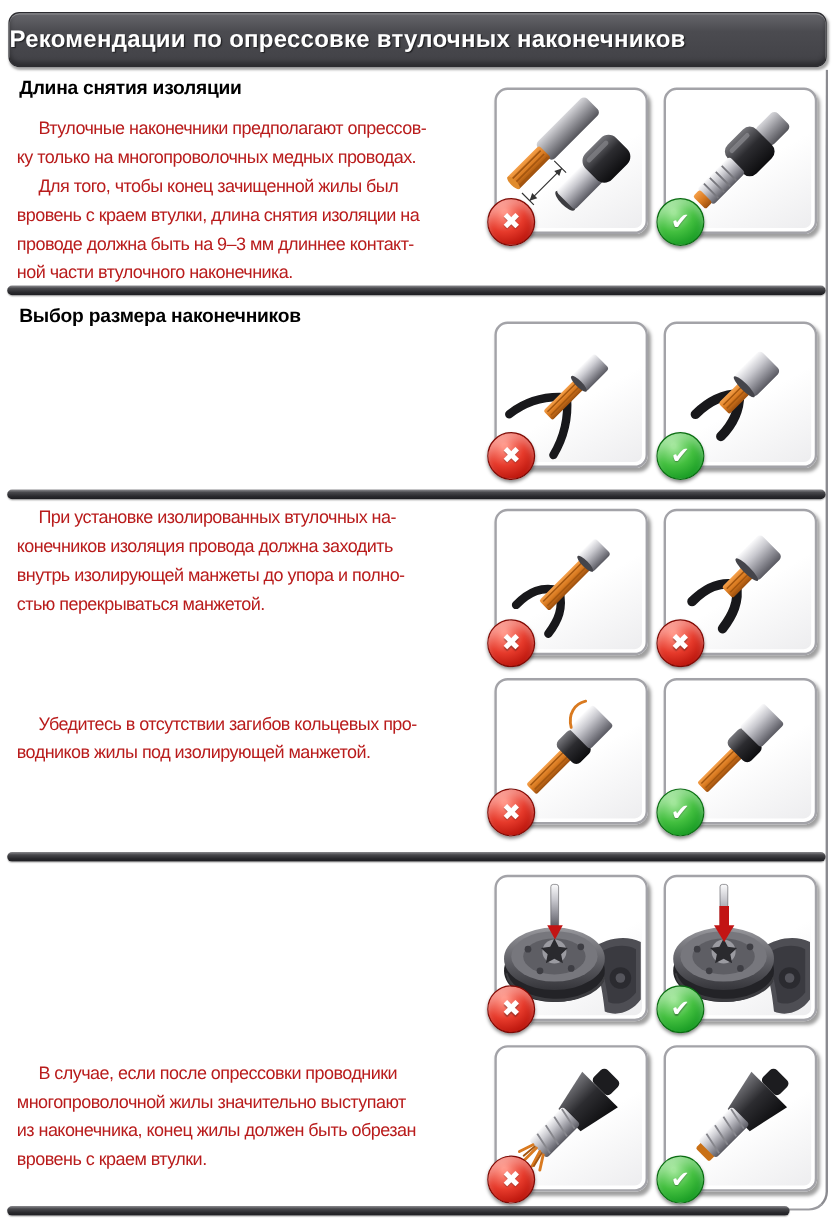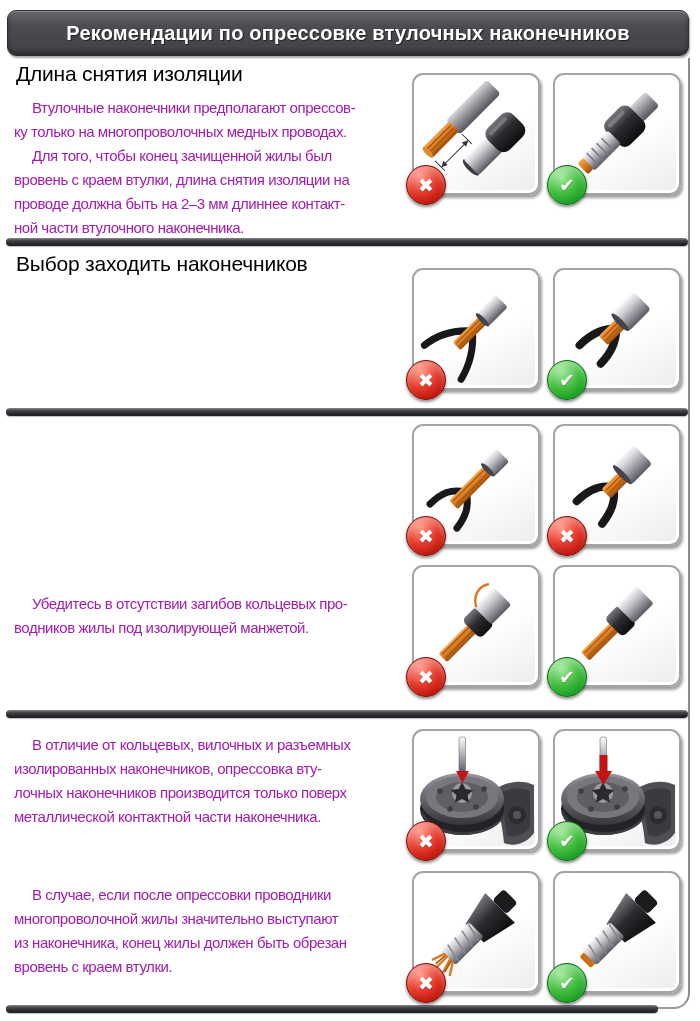--- a/index.html
+++ b/index.html
@@ -7,47 +7,47 @@
     width:700px;height:1021px;position:relative;background:#ffffff;
     font-family:"Liberation Sans","DejaVu Sans",sans-serif;color:#1b1b1b;
     overflow:hidden;
   }
   
   .titlebar{
     position:absolute;left:7px;top:10px;width:682px;height:46px;
     background:linear-gradient(180deg,#66666b 0%,#4b4b50 35%,#414146 100%);
     border:1px solid #2c2c30;border-radius:9px;
     box-shadow:inset 0 1px 0 rgba(255,255,255,.28), inset 0 -3px 4px rgba(0,0,0,.35), 1px 2px 2px rgba(0,0,0,.35);
-    display:flex;align-items:center;justify-content:center;box-sizing:border-box;
+    display:flex;align-items:center;justify-content:flex-start;box-sizing:border-box;
   }
   .titlebar h1{
     margin:0;font-size:20px;font-weight:bold;color:#ffffff;letter-spacing:.2px;
     text-shadow:1px 1px 1px rgba(0,0,0,.55);
   }
   
   .frame{
     position:absolute;left:6px;top:58px;width:684px;height:951px;
     border-right:2px solid #8b8b90;border-bottom:2px solid #9a9a9f;
     border-bottom-right-radius:16px;pointer-events:none;box-sizing:border-box;
   }
   
   .divider{
     position:absolute;left:6px;width:682px;height:8px;border-radius:4px;
     background:linear-gradient(180deg,#8a8a8e 0%,#48484c 30%,#29292d 70%,#1e1e22 100%);
     box-shadow:0 1px 1px rgba(0,0,0,.25);
   }
   
   .textblock{position:absolute;left:14px;width:398px;}
   .textblock h2{
-    margin:0 0 12px 2px;font-size:21px;line-height:20px;font-weight:normal;color:#000;
+    margin:0 0 12px 2px;font-size:16px;line-height:20px;font-weight:bold;color:#000;
     letter-spacing:-.2px;
   }
   .textblock p{
     margin:0;font-size:15px;line-height:24px;letter-spacing:-.45px;
-    white-space:pre-line;text-indent:18px;color:#a21caf;
+    white-space:pre-line;text-indent:18px;color:#b91c1c;
   }
   
   .panel-row{position:absolute;left:412px;display:flex;gap:13px;}
   .panel{
     position:relative;width:128px;height:122px;margin:0;box-sizing:border-box;
     border:2px solid #a3a3a8;border-radius:11px;
     background:linear-gradient(150deg,#ffffff 55%,#ececee 100%);
     box-shadow:2px 3px 3px rgba(0,0,0,.38), inset 0 0 0 3px #ffffff;
   }
   .art{display:block;width:100%;height:100%;}
@@ -244,21 +244,21 @@
 </header>
 
 <div class="frame"></div>
 
 <section class="textblock" style="top:64px">
   <h2>Длина снятия изоляции</h2>
   <p>Втулочные наконечники предполагают опрессов-
 ку только на многопроволочных медных проводах.</p>
   <p>Для того, чтобы конец зачищенной жилы был
 вровень с краем втулки, длина снятия изоляции на
-проводе должна быть на 2–3 мм длиннее контакт-
+проводе должна быть на 9–3 мм длиннее контакт-
 ной части втулочного наконечника.</p>
 </section>
 
 <div class="panel-row" style="top:73px">
   <figure class="panel">
     <svg class="art" viewBox="0 0 124 118">
         <use href="#sym-strip-measure"></use>
       </svg>
     <span class="badge" data-status="wrong">✖</span>
   </figure>
@@ -266,41 +266,45 @@
     <svg class="art" viewBox="0 0 124 118">
         <use href="#sym-crimped-good"></use>
       </svg>
     <span class="badge" data-status="right">✔</span>
   </figure>
 </div>
 
 <div class="divider" style="top:238px"></div>
 
 <section class="textblock" style="top:254px">
-  <h2>Выбор заходить наконечников</h2>
+  <h2>Выбор размера наконечников</h2>
 </section>
 
 <div class="panel-row" style="top:268px">
   <figure class="panel">
     <svg class="art" viewBox="0 0 124 118">
         <use href="#sym-fork-bad"></use>
       </svg>
     <span class="badge" data-status="wrong">✖</span>
   </figure>
   <figure class="panel">
     <svg class="art" viewBox="0 0 124 118">
         <use href="#sym-fork-good"></use>
       </svg>
     <span class="badge" data-status="right">✔</span>
   </figure>
 </div>
 
 <div class="divider" style="top:408px"></div>
 
 <section class="textblock" style="top:420px">
+  <p>При установке изолированных втулочных на-
+конечников изоляция провода должна заходить
+внутрь изолирующей манжеты до упора и полно-
+стью перекрываться манжетой.</p>
 </section>
 
 <div class="panel-row" style="top:424px">
   <figure class="panel">
     <svg class="art" viewBox="0 0 124 118">
         <use href="#sym-mount-gap"></use>
       </svg>
     <span class="badge" data-status="wrong">✖</span>
   </figure>
   <figure class="panel">
@@ -327,24 +331,20 @@
     <svg class="art" viewBox="0 0 124 118">
         <use href="#sym-mount-good"></use>
       </svg>
     <span class="badge" data-status="right">✔</span>
   </figure>
 </div>
 
 <div class="divider" style="top:710px"></div>
 
 <section class="textblock" style="top:733px">
-  <p>В отличие от кольцевых, вилочных и разъемных
-изолированных наконечников, опрессовка вту-
-лочных наконечников производится только поверх
-металлической контактной части наконечника.</p>
 </section>
 
 <div class="panel-row" style="top:729px">
   <figure class="panel">
     <svg class="art" viewBox="0 0 124 118">
         <use href="#sym-tool-wrong"></use>
       </svg>
     <span class="badge" data-status="wrong">✖</span>
   </figure>
   <figure class="panel">

